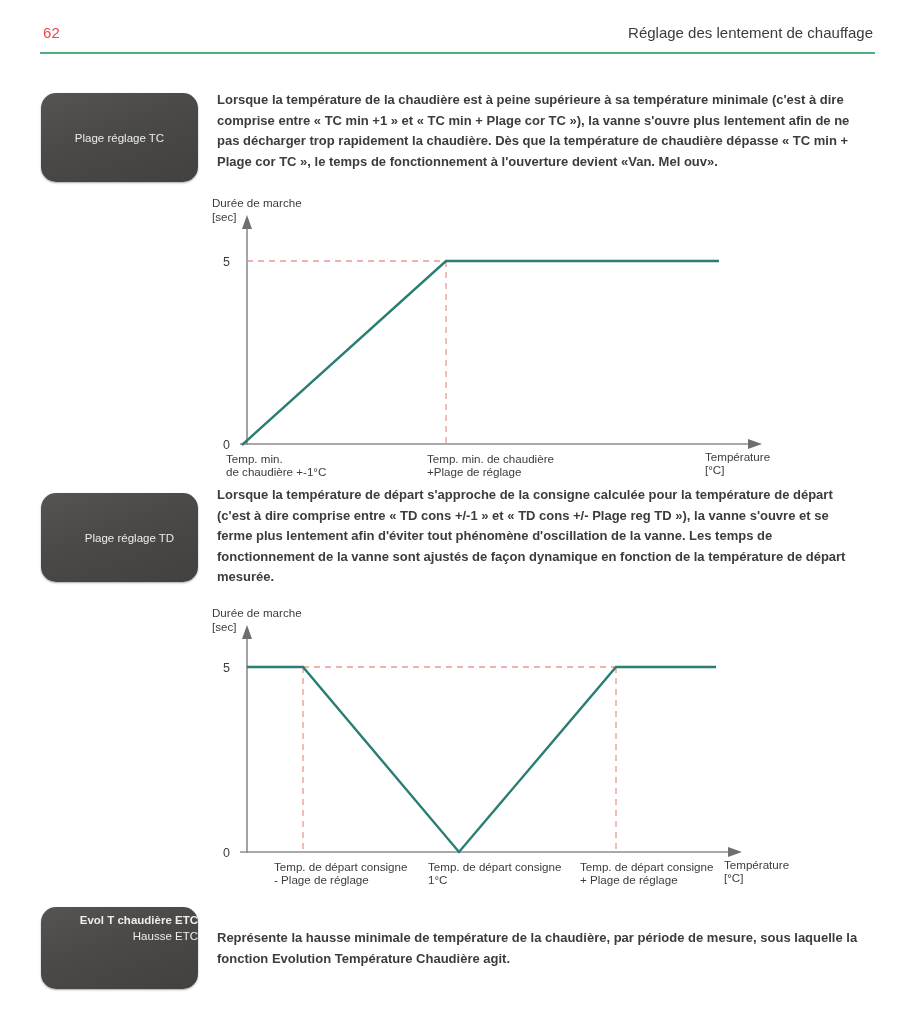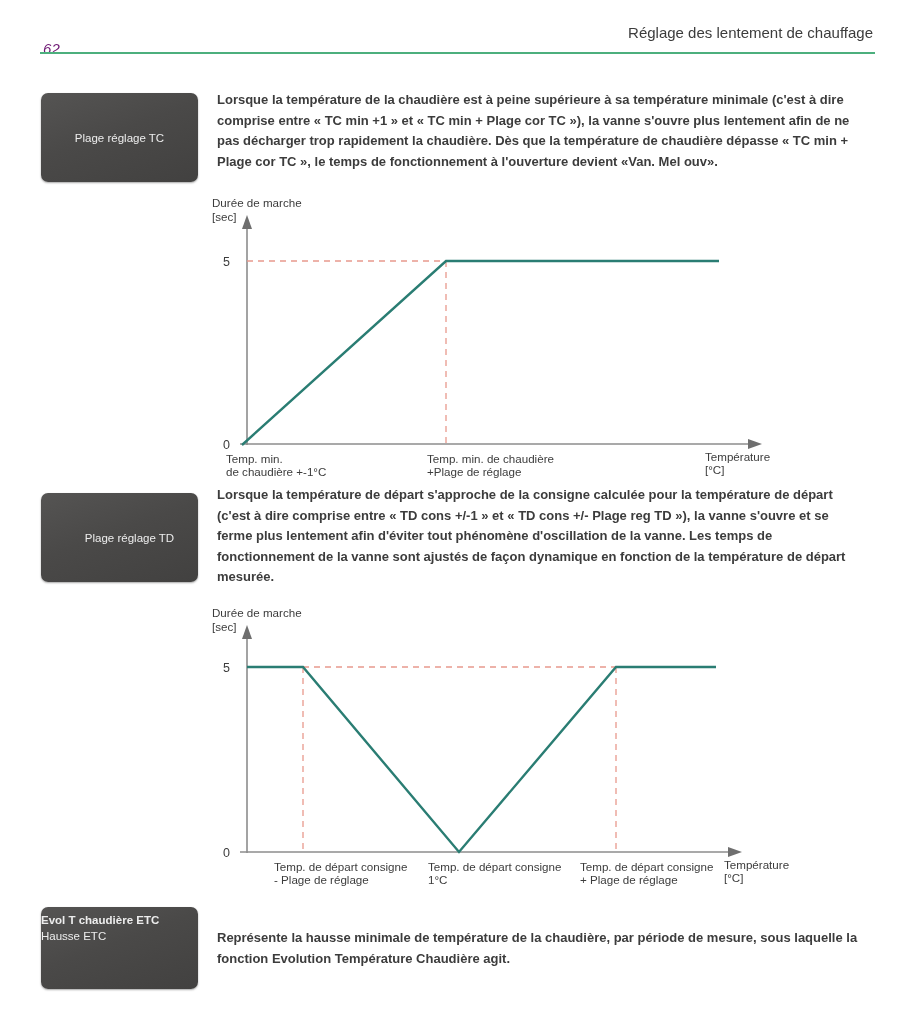--- a/index.html
+++ b/index.html
@@ -28,42 +28,41 @@
     position: absolute;
     left: 0;
     right: 0;
     bottom: 0;
     height: 2px;
     background: #4caf7d;
   }
   #page-header .page-number {
     position: absolute;
     left: 3px;
-    top: 16px;
+    top: 0;
     font-size: 15px;
-    color: #701a75;
+    color: #ef4444;
     letter-spacing: .2px;
-    font-style: italic;
   }
   #page-header .chapter-title {
     position: absolute;
     right: 2px;
     top: 0;
     font-size: 15px;
     color: #3c3c3c;
   }
 
   
   .label-box {
     position: absolute;
     background: linear-gradient(160deg, #555453 0%, #4a4948 45%, #424140 100%);
-    border-radius: 7px;
+    border-radius: 15px;
     box-shadow: 0 1px 2px rgba(0,0,0,.35);
     color: #f2f2f2;
-    text-align: left;
+    text-align: right;
     box-sizing: border-box;
   }
   .label-box .lb-line {
     display: block;
     font-size: 11.5px;
     line-height: 16px;
     color: #ededed;
   }
   .label-box.centered {
     display: flex;

